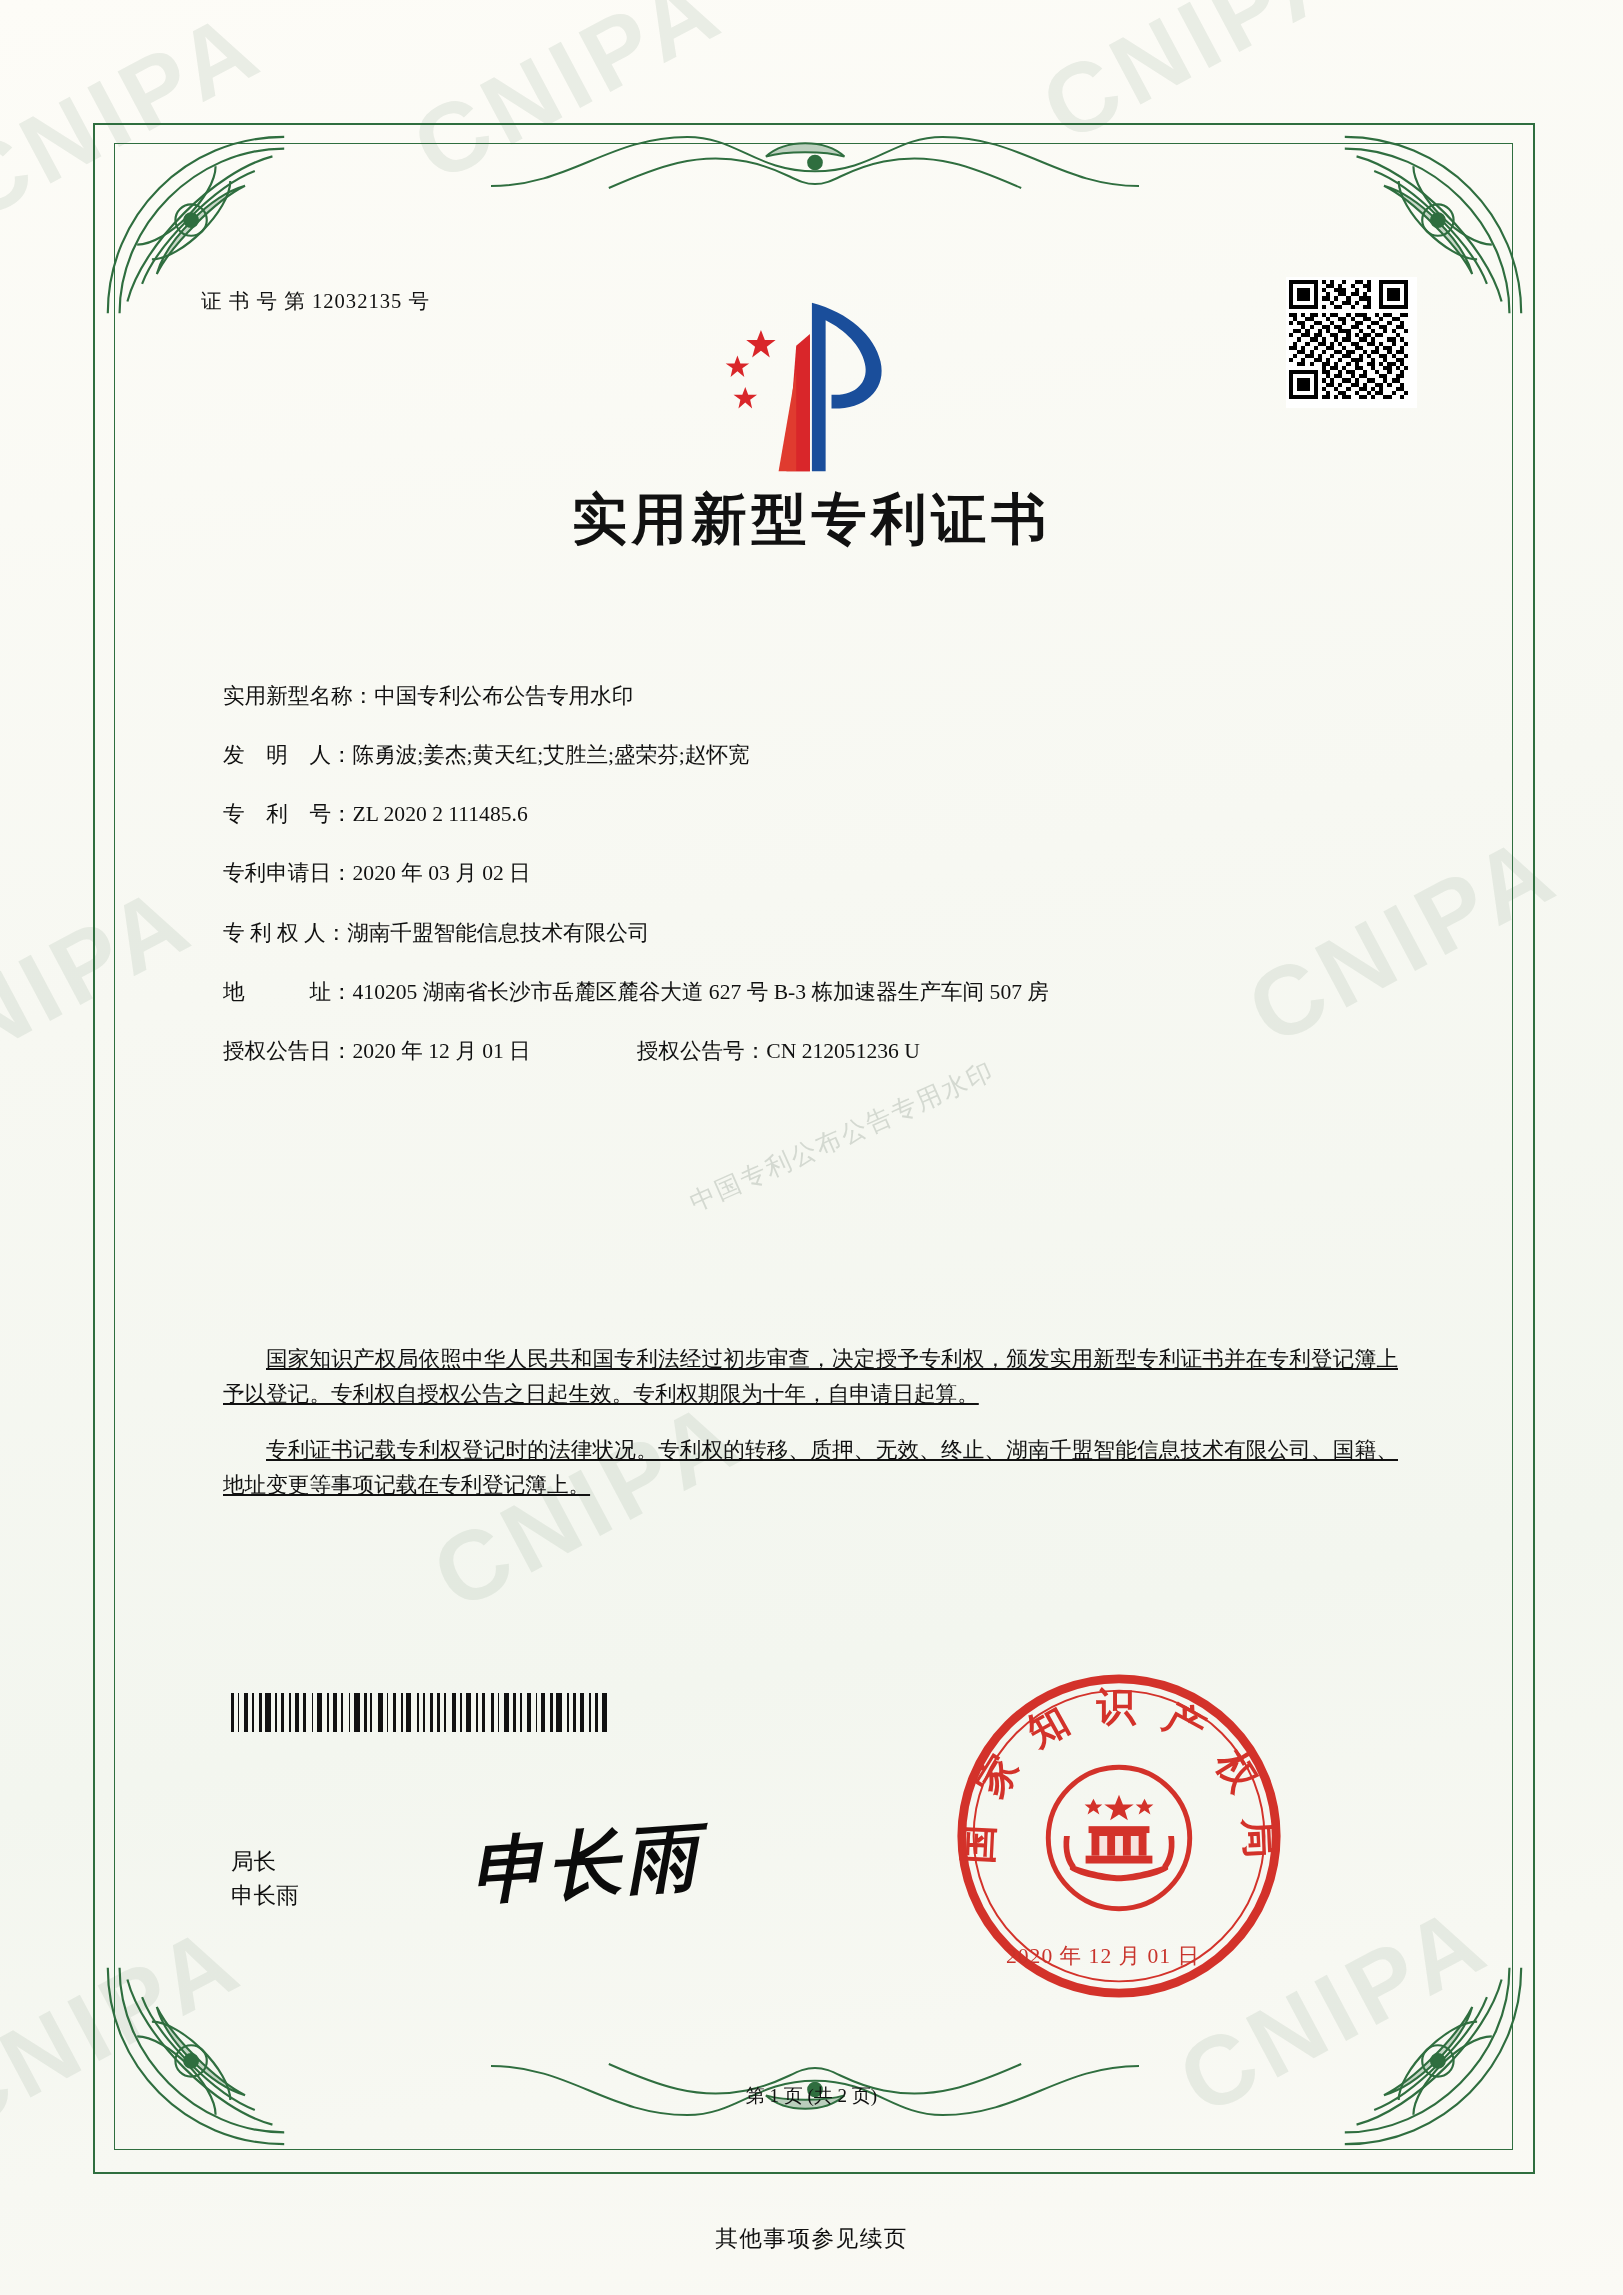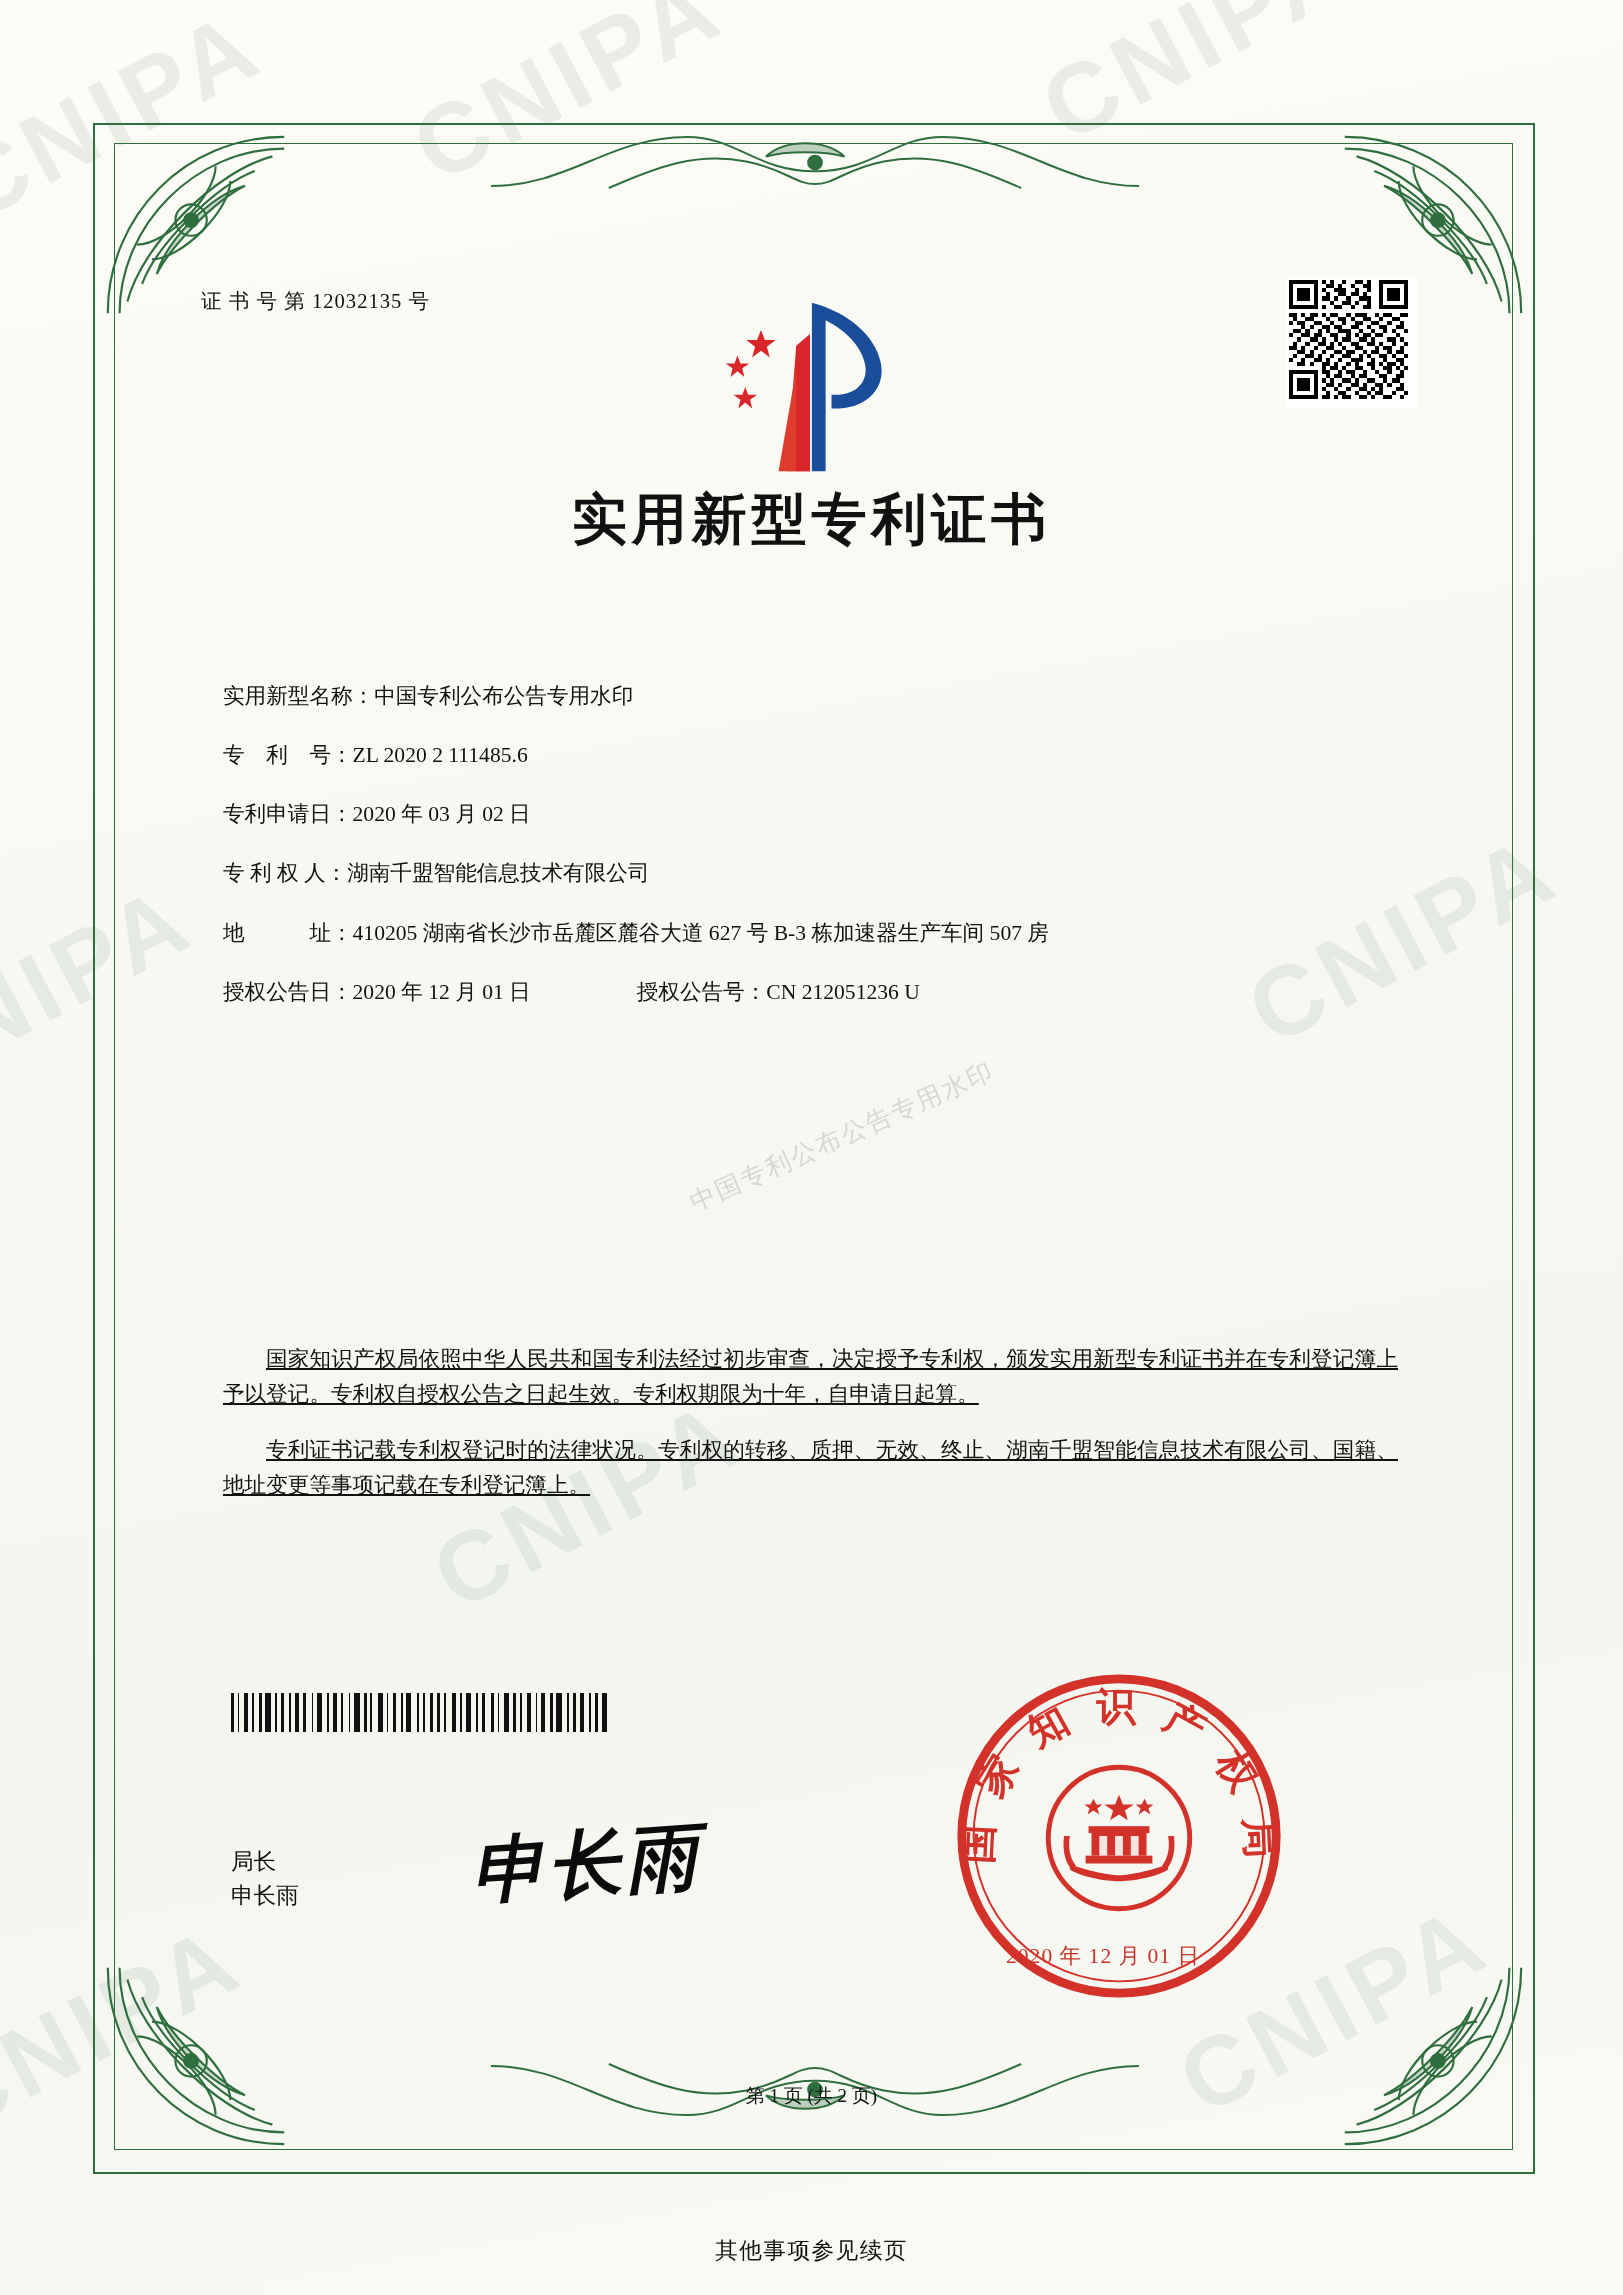--- a/index.html
+++ b/index.html
@@ -213,21 +213,20 @@
     color: #111;
   }
   .footer-note {
     position: absolute;
     left: 0; right: 0;
     top: 2223px;
     text-align: center;
     font-size: 22.6px;
     color: #111;
     letter-spacing: 1.5px;
-    margin-top: 12px;
   }
 </style>
 </head>
 <body>
 
 <div class="page">
 
   <div class="wm wm-1">CNIPA</div>
   <div class="wm wm-2">CNIPA</div>
   <div class="wm wm-3">CNIPA</div>
@@ -559,20 +558,24 @@
   </div>
 
   <div class="title">实用新型专利证书</div>
 
   <div class="fields">
     <div class="row">
       <span class="lbl">实用新型名称：</span>
       <span class="val">中国专利公布公告专用水印</span>
     </div>
     <div class="row">
+      <span class="lbl">发　明　人：</span>
+      <span class="val">陈勇波;姜杰;黄天红;艾胜兰;盛荣芬;赵怀宽</span>
+    </div>
+    <div class="row">
       <span class="lbl">专　利　号：</span>
       <span class="val">ZL 2020 2 111485.6</span>
     </div>
     <div class="row">
       <span class="lbl">专利申请日：</span>
       <span class="val">2020 年 03 月 02 日</span>
     </div>
     <div class="row">
       <span class="lbl">专 利 权 人：</span>
       <span class="val">湖南千盟智能信息技术有限公司</span>

